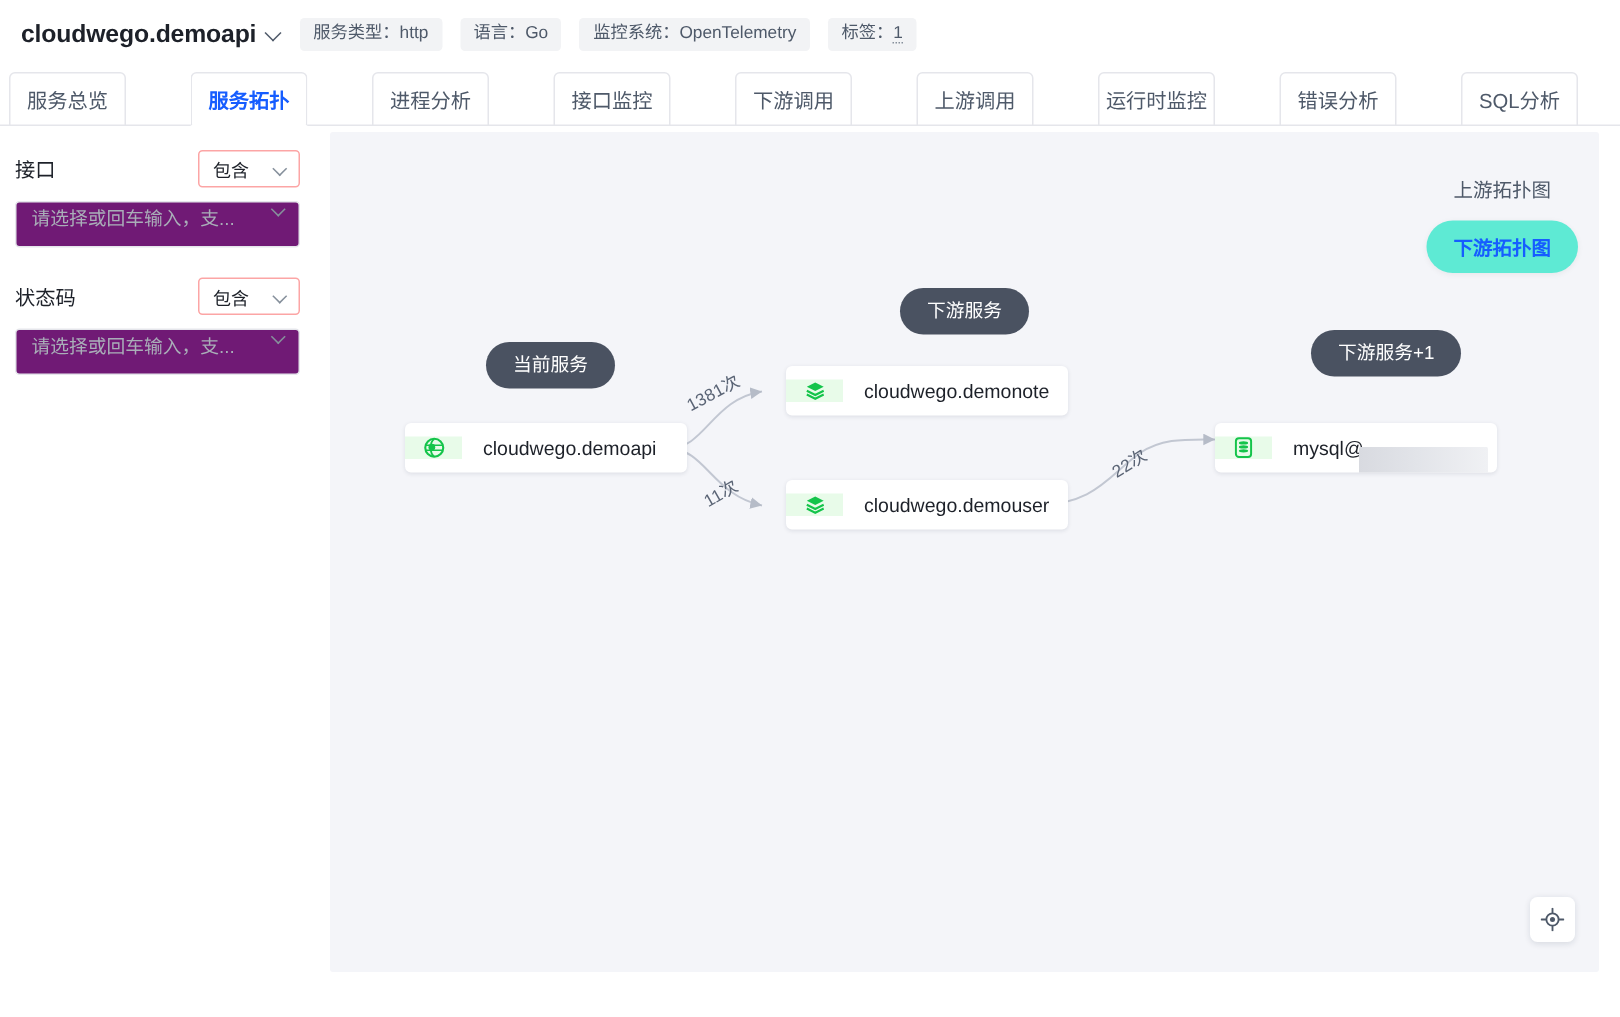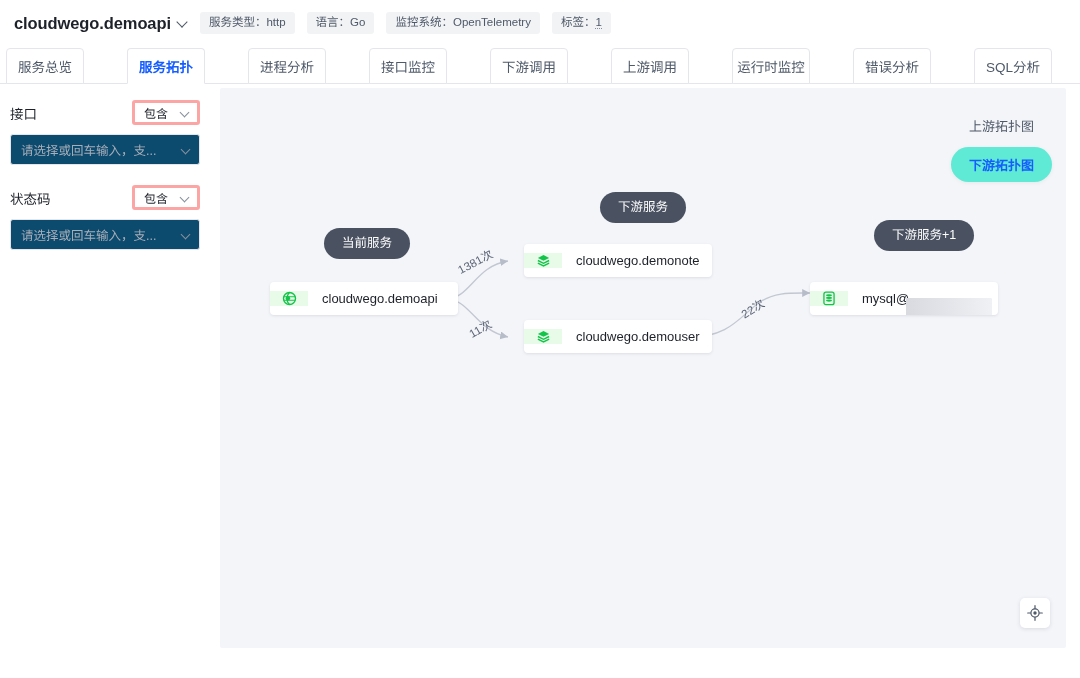--- a/index.html
+++ b/index.html
@@ -125,21 +125,21 @@
   }
   .filter-label {
     font-size: 13.5px;
     color: #1d2129;
     font-weight: 400;
     font-family: Liberation Mono, monospace;
   }
   .mini-select {
     width: 68px;
     height: 25px;
-    border: 3px solid #fca5a5;
+    border: 1px solid #fca5a5;
     border-radius: 3px;
     background: #fff;
     display: flex;
     align-items: center;
     justify-content: space-between;
     padding: 0 7px 0 9px;
     font-size: 12px;
     color: #1d2129;
     cursor: pointer;
   }
@@ -155,23 +155,23 @@
     width: 6px; height: 6px;
     border-right: 1.3px solid #86909c;
     border-bottom: 1.3px solid #86909c;
     transform: rotate(45deg);
   }
   .combo {
     width: 100%;
     height: 31px;
     border: 1px solid #e5e6eb;
     border-radius: 3px;
-    background: #0c4a6e;
-    display: flex;
-    align-items: center;
+    background: #701a75;
+    display: flex;
+    align-items: flex-start;
     justify-content: space-between;
     padding: 0 8px 0 10px;
     cursor: text;
   }
   .combo .ph {
     font-size: 12.5px;
     color: #a9aeb8;
     overflow: hidden;
     white-space: nowrap;
     text-overflow: ellipsis;

